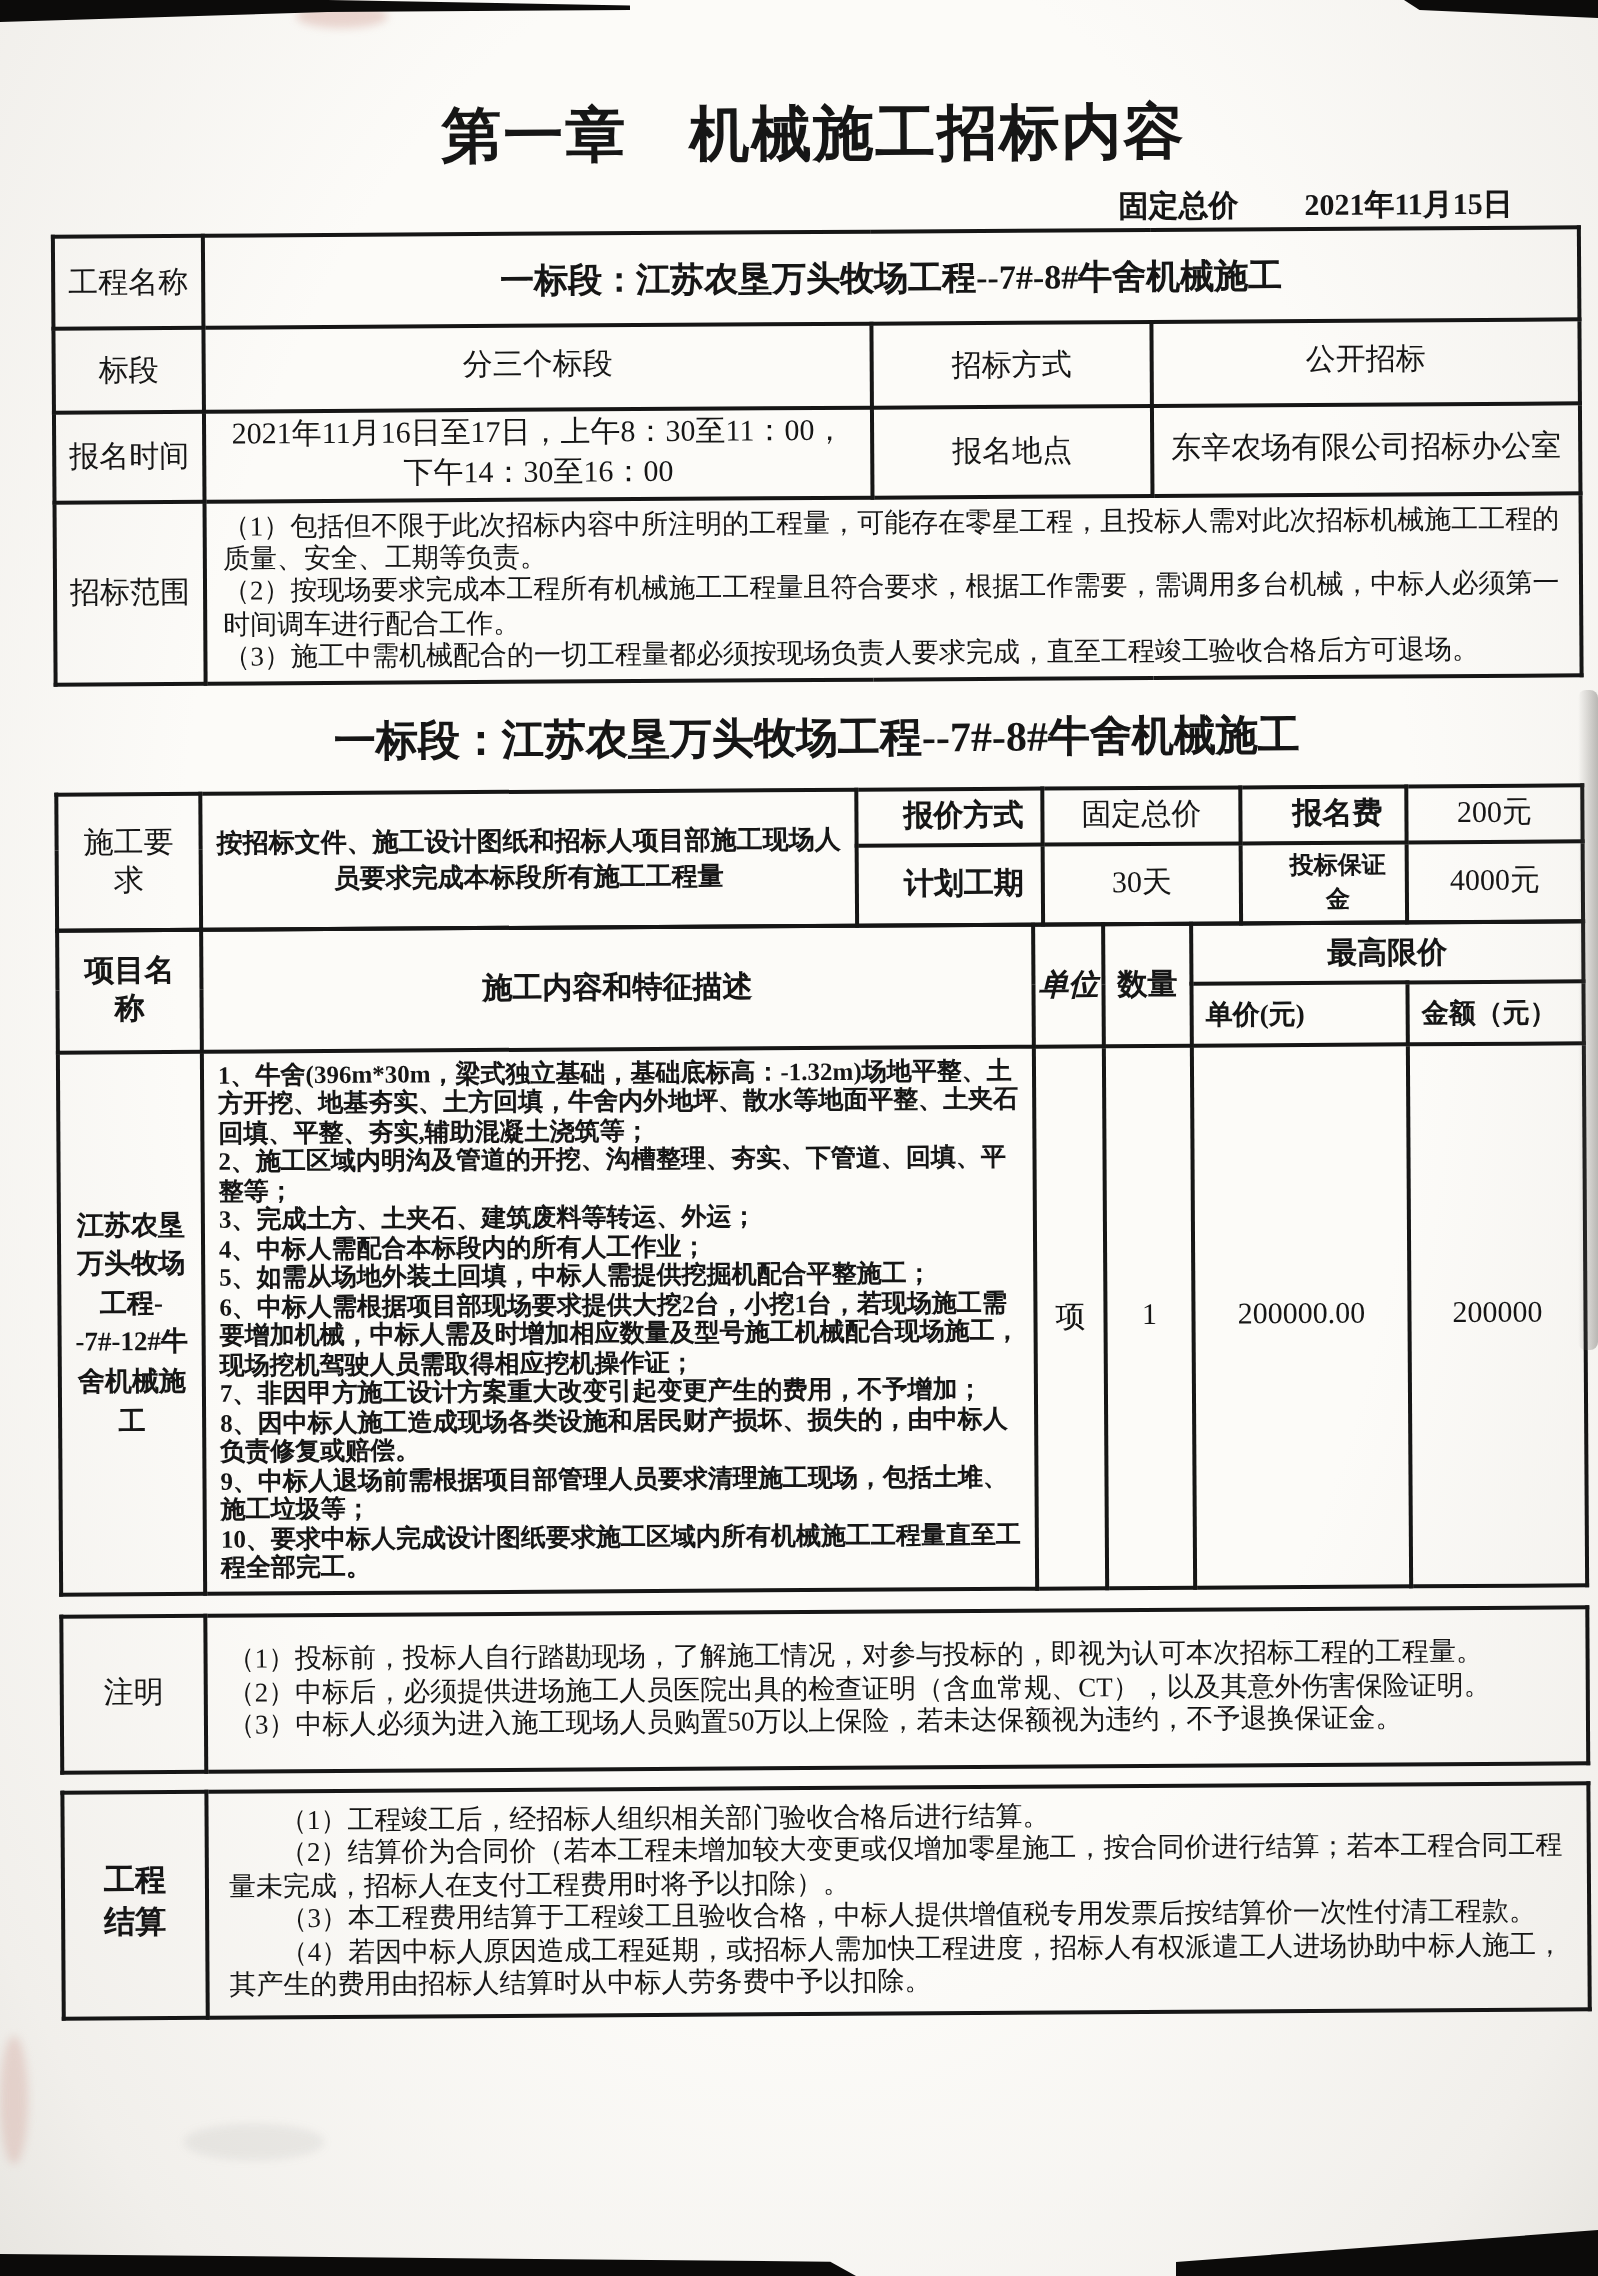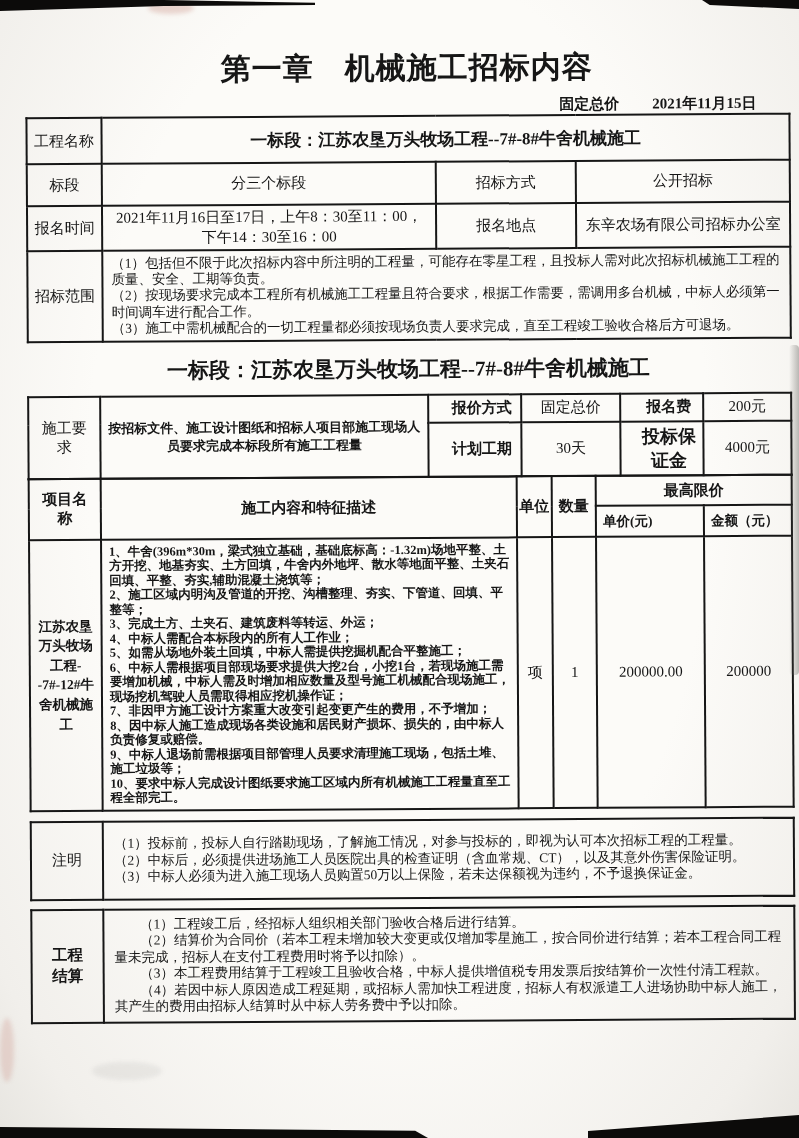--- a/index.html
+++ b/index.html
@@ -141,40 +141,40 @@
       <td class="lbl" rowspan="2">施工要求</td>
       <td class="req-val" rowspan="2">按招标文件、施工设计图纸和招标人项目部施工现场人员要求完成本标段所有施工工程量</td>
       <td class="small-lbl">报价方式</td>
       <td class="small-val">固定总价</td>
       <td class="small-lbl">报名费</td>
       <td class="small-val">200元</td>
     </tr>
     <tr>
       <td class="small-lbl">计划工期</td>
       <td class="small-val">30天</td>
-      <td class="small-lbl" style="font-size:18px;font-family:Liberation Serif, serif;">投标保证金</td>
+      <td class="small-lbl" style="font-size:12px;font-family:Liberation Serif, serif;">投标保证金</td>
       <td class="small-val">4000元</td>
     </tr>
   </tbody>
     </table>
 
   <table class="t2b">
     <colgroup>
         <col style="width:72px">
         <col style="width:416px">
         <col style="width:35px">
         <col style="width:44px">
         <col style="width:108px">
         <col style="width:88px">
       </colgroup>
     <tbody>
         <tr>
       <td class="hdr" rowspan="2">项目名称</td>
       <td class="hdr" rowspan="2">施工内容和特征描述</td>
-      <td class="hdr" rowspan="2" style="padding:20px 1px;">单位</td>
+      <td class="hdr" rowspan="2" style="padding:20px 1px;font-style:italic;">单位</td>
       <td class="hdr" rowspan="2" style="padding:2px 1px;">数量</td>
       <td class="hdr" colspan="2">最高限价</td>
     </tr>
     <tr>
       <td class="hdr-sub">单价(元)</td>
       <td class="hdr-sub">金额（元）</td>
     </tr>
     <tr>
       <td class="item-name">江苏农垦万头牧场工程--7#-12#牛舍机械施工</td>
       <td class="desc-cell">

